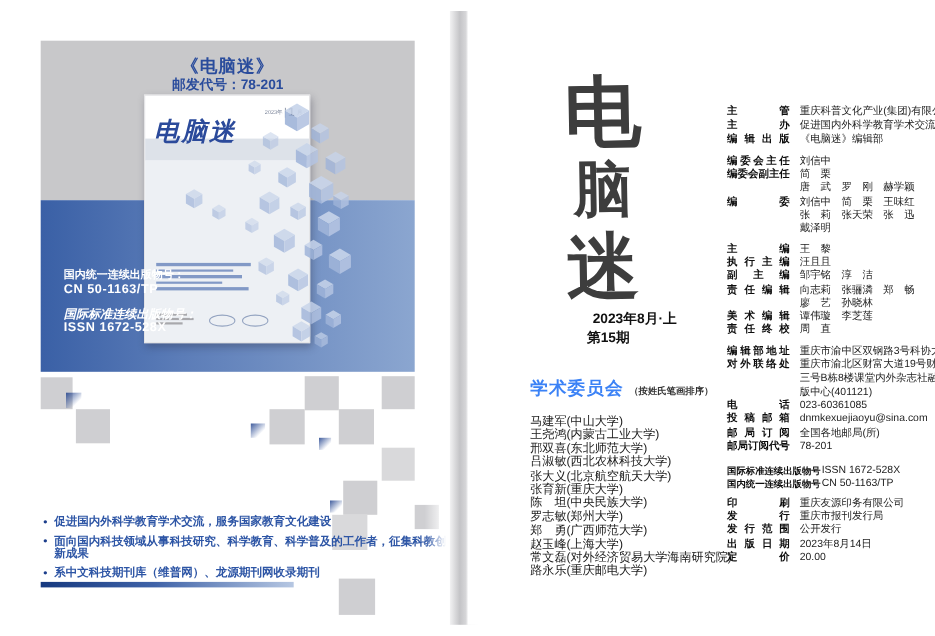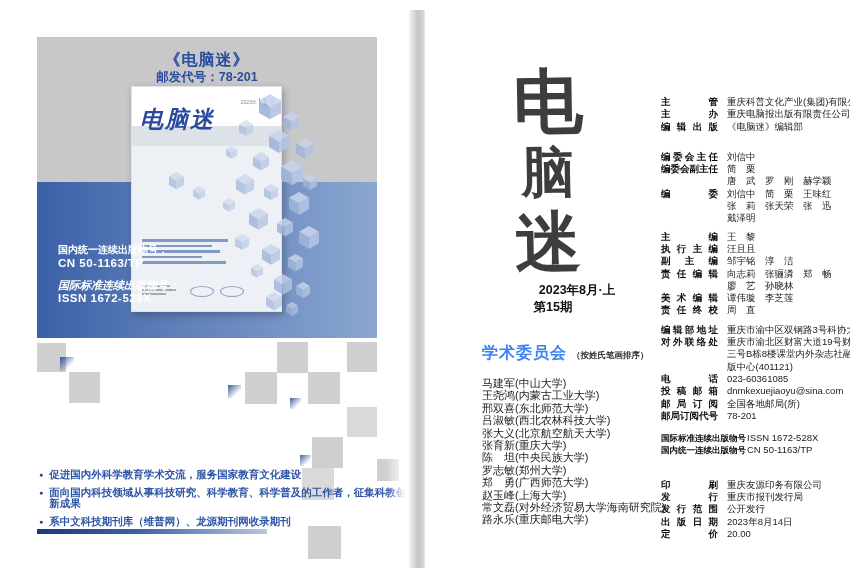--- a/index.html
+++ b/index.html
@@ -74,22 +74,22 @@
   .committee-note{font-size:8.5px;font-weight:bold;color:#333;margin-left:5px;}
   .member-list{margin-top:13px;}
   .member{font-size:11px;line-height:12.4px;color:#1a1a1a;white-space:nowrap;}
 
   .mast-col{position:absolute;left:661px;top:96px;width:180px;}
   .mrow{display:flex;line-height:12.3px;font-size:9.5px;white-space:nowrap;}
   .lbl{width:57px;flex:none;font-weight:bold;color:#0d0d0d;
        text-align:justify;text-align-last:justify;}
   .val{margin-left:9px;color:#222;}
   .msec{margin:0;}
-  .g18{margin-top:18px;} .g6{margin-top:6px;} .g7{margin-top:7px;}
-  .g10{margin-top:10px;} .g11{margin-top:22px;}
+  .g18{margin-top:8px;} .g6{margin-top:6px;} .g7{margin-top:7px;}
+  .g10{margin-top:10px;} .g11{margin-top:5px;}
   .wide .lbl{width:78px;font-size:8.5px;}
   .wide .val{margin-left:8px;}
 </style>
 </head>
 <body>
 
 <div class="canvas">
 
   <div class="page-left">
     <div class="gray-block abs" style="left:27px;top:27px;width:340px;height:145px;position:absolute;background:#c8c8ca;"></div>
@@ -240,21 +240,21 @@
   <div class="mast-col">
     <div class="msec">
 
         <div class="mrow">
           <span class="lbl">主管</span>
           <span class="val">重庆科普文化产业(集团)有限公司</span>
         </div>
 
         <div class="mrow">
           <span class="lbl">主办</span>
-          <span class="val">重庆电脑报出版有限责任公司</span>
+          <span class="val">促进国内外科学教育学术交流</span>
         </div>
 
         <div class="mrow">
           <span class="lbl">编辑出版</span>
           <span class="val">《电脑迷》编辑部</span>
         </div>
       </div>
     <div class="msec g18">
 
         <div class="mrow">

